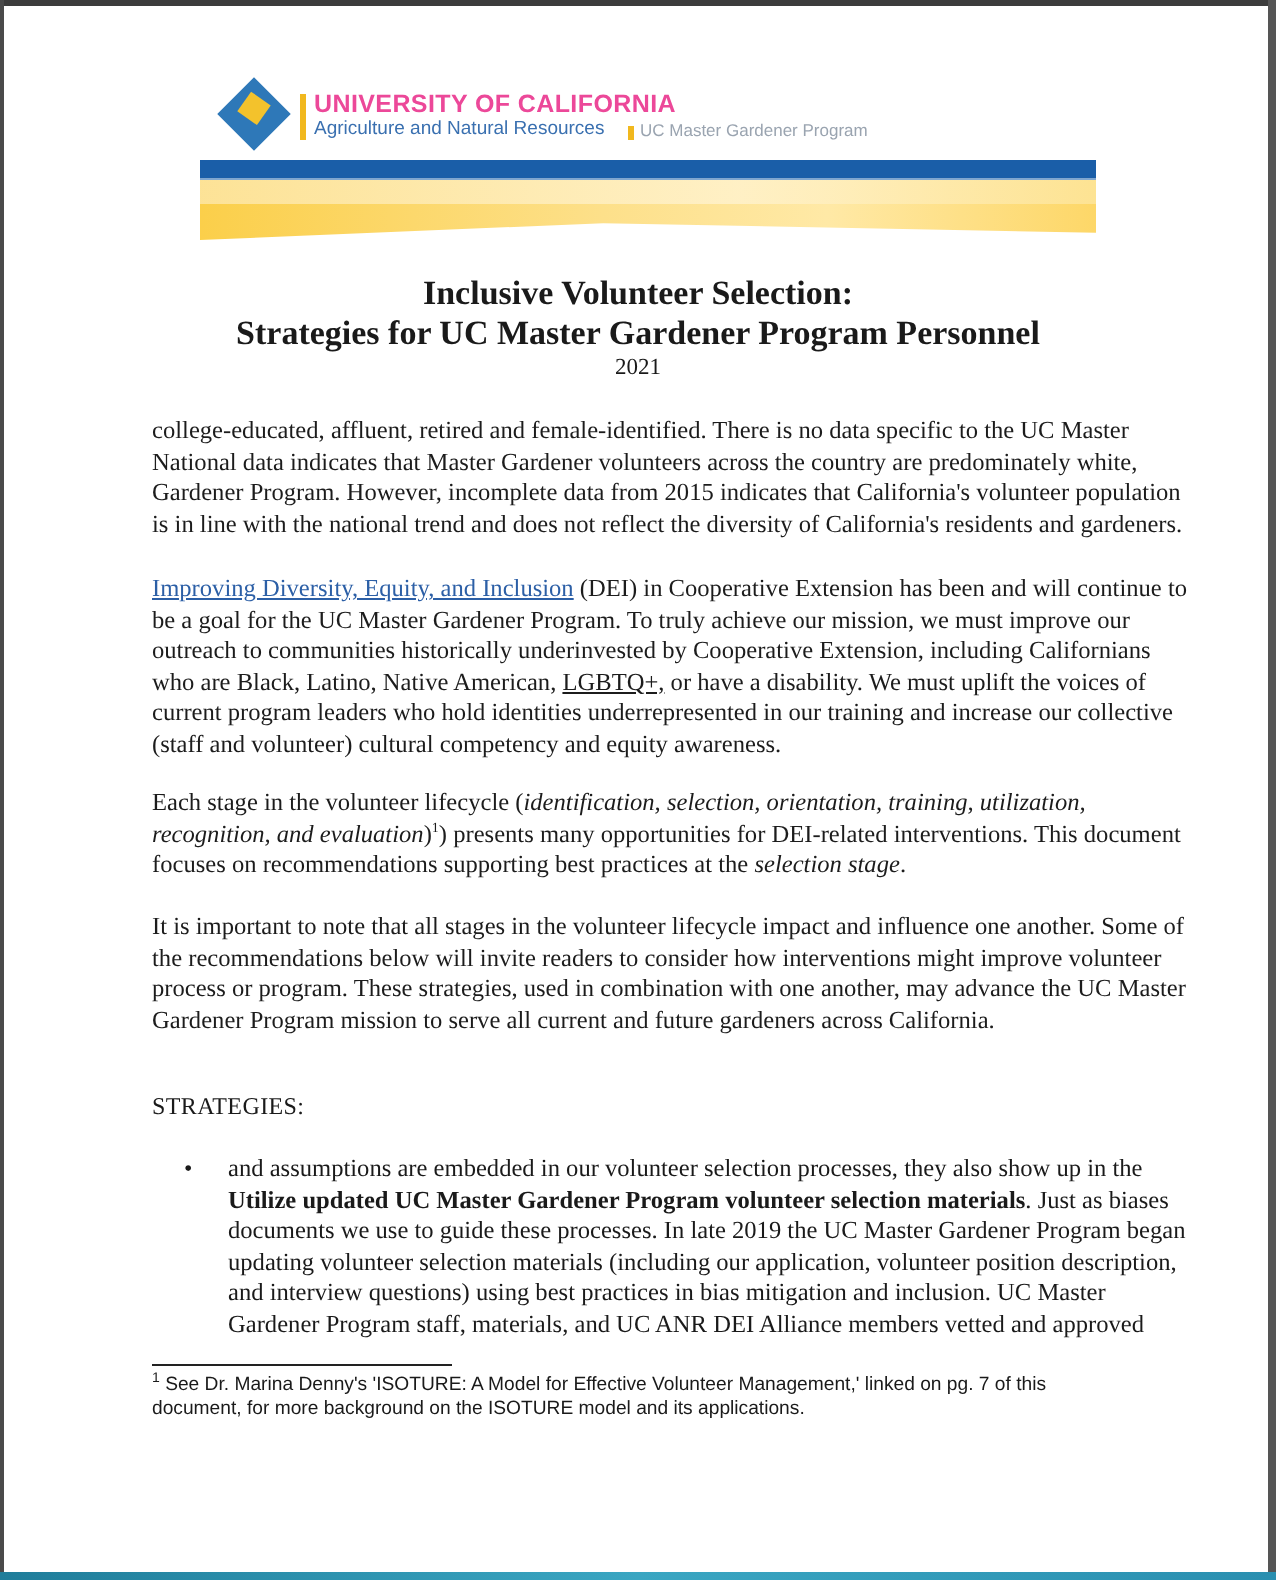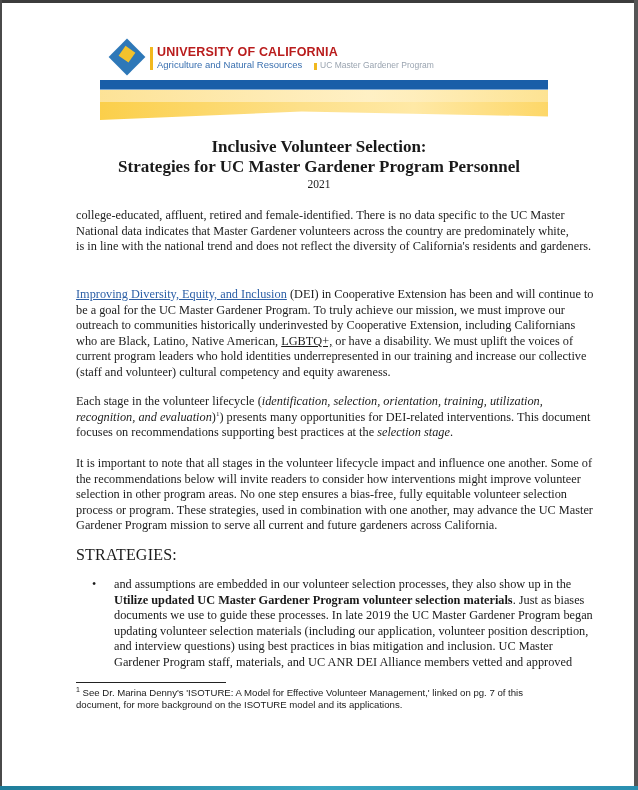--- a/index.html
+++ b/index.html
@@ -21,21 +21,21 @@
     background: #2e78b8; transform: rotate(45deg);
   }
   .logo-diamond::after {
     content: ""; position: absolute; left: 5px; top: 5px; width: 12px; height: 12px;
     background: #f3c22c; transform: rotate(-10deg);
   }
   .logo-bar { position: absolute; left: 42px; top: 9px; width: 3px; height: 23px; background: #f1b81e; }
   .uc-name {
     position: absolute; left: 49px; top: 7px;
     font-family: "Liberation Sans", "DejaVu Sans", sans-serif;
-    font-size: 12.5px; font-weight: bold; color: #b91c1c; letter-spacing: 0.2px; white-space: nowrap;
+    font-size: 12.5px; font-weight: bold; color: #ec4899; letter-spacing: 0.2px; white-space: nowrap;
   }
   .uc-sub {
     position: absolute; left: 49px; top: 21px;
     font-family: "Liberation Sans", "DejaVu Sans", sans-serif;
     font-size: 9.5px; color: #3a70b0; white-space: nowrap;
   }
   .prog-bar { position: absolute; left: 206px; top: 25px; width: 3px; height: 7px; background: #f1b81e; }
   .prog-name {
     position: absolute; left: 212px; top: 22px;
     font-family: "Liberation Sans", "DejaVu Sans", sans-serif;
@@ -69,21 +69,21 @@
   }
   .p1 { top: 208px; }
   .p2 { top: 287px; }
   .p3 { top: 394px; }
   .p4 { top: 456px; }
   .line { display: block; white-space: nowrap; }
   .link { color: #2c5fa6; text-decoration: underline; }
   .ul { text-decoration: underline; }
   sup { font-size: 7px; vertical-align: super; line-height: 0; }
 
-  .strategies { position: absolute; left: 76px; top: 546px; font-size: 16px; letter-spacing: 0.2px; }
+  .strategies { position: absolute; left: 76px; top: 546px; font-size: 12px; letter-spacing: 0.2px; }
 
   .bullet-item { position: absolute; left: 92px; top: 577px; width: 500px; font-size: 12.3px; line-height: 15.6px; }
   .bullet-dot { position: absolute; left: 0; top: 0; font-size: 12px; }
   .bullet-text { position: absolute; left: 22px; top: 0; width: 480px; }
 
   .fn-rule { position: absolute; left: 76px; top: 682px; width: 150px; height: 1px; background: #222; }
   .footnote {
     position: absolute; left: 76px; top: 687px; width: 510px;
     font-family: "Liberation Sans", "DejaVu Sans", sans-serif;
     font-size: 9.6px; line-height: 12px; color: #1a1a1a;
@@ -113,20 +113,21 @@
   <div class="banner-light"></div>
 </div>
 
 <div class="title1">Inclusive Volunteer Selection:</div>
 <div class="title2">Strategies for UC Master Gardener Program Personnel</div>
 <div class="year">2021</div>
 
 <div class="para p1">
   <span class="line">college-educated, affluent, retired and female-identified. There is no data specific to the UC Master</span>
   <span class="line">National data indicates that Master Gardener volunteers across the country are predominately white,</span>
+  <span class="line">Gardener Program. However, incomplete data from 2015 indicates that California's volunteer population</span>
   <span class="line">is in line with the national trend and does not reflect the diversity of California's residents and gardeners.</span>
 </div>
 
 <div class="para p2">
   <span class="line"><a class="link">Improving Diversity, Equity, and Inclusion</a><span> (DEI) in Cooperative Extension has been and will continue to</span></span>
   <span class="line">be a goal for the UC Master Gardener Program. To truly achieve our mission, we must improve our</span>
   <span class="line">outreach to communities historically underinvested by Cooperative Extension, including Californians</span>
   <span class="line"><span>who are Black, Latino, Native American, </span><a class="ul">LGBTQ+,</a><span> or have a disability. We must uplift the voices of</span></span>
   <span class="line">current program leaders who hold identities underrepresented in our training and increase our collective</span>
   <span class="line">(staff and volunteer) cultural competency and equity awareness.</span>
@@ -134,21 +135,20 @@
 
 <div class="para p3">
   <span class="line"><span>Each stage in the volunteer lifecycle (</span><i>identification, selection, orientation, training, utilization,</i></span>
   <span class="line"><i>recognition, and evaluation</i><span>)</span><sup>1</sup><span>) presents many opportunities for DEI-related interventions. This document</span></span>
   <span class="line"><span>focuses on recommendations supporting best practices at the </span><i>selection stage</i><span>.</span></span>
 </div>
 
 <div class="para p4">
   <span class="line">It is important to note that all stages in the volunteer lifecycle impact and influence one another. Some of</span>
   <span class="line">the recommendations below will invite readers to consider how interventions might improve volunteer</span>
-  <span class="line">selection in other program areas. No one step ensures a bias-free, fully equitable volunteer selection</span>
   <span class="line">process or program. These strategies, used in combination with one another, may advance the UC Master</span>
   <span class="line">Gardener Program mission to serve all current and future gardeners across California.</span>
 </div>
 
 <div class="strategies">STRATEGIES:</div>
 
 <div class="bullet-item">
   <span class="bullet-dot">•</span>
   <div class="bullet-text">
     <span class="line">and assumptions are embedded in our volunteer selection processes, they also show up in the</span>

